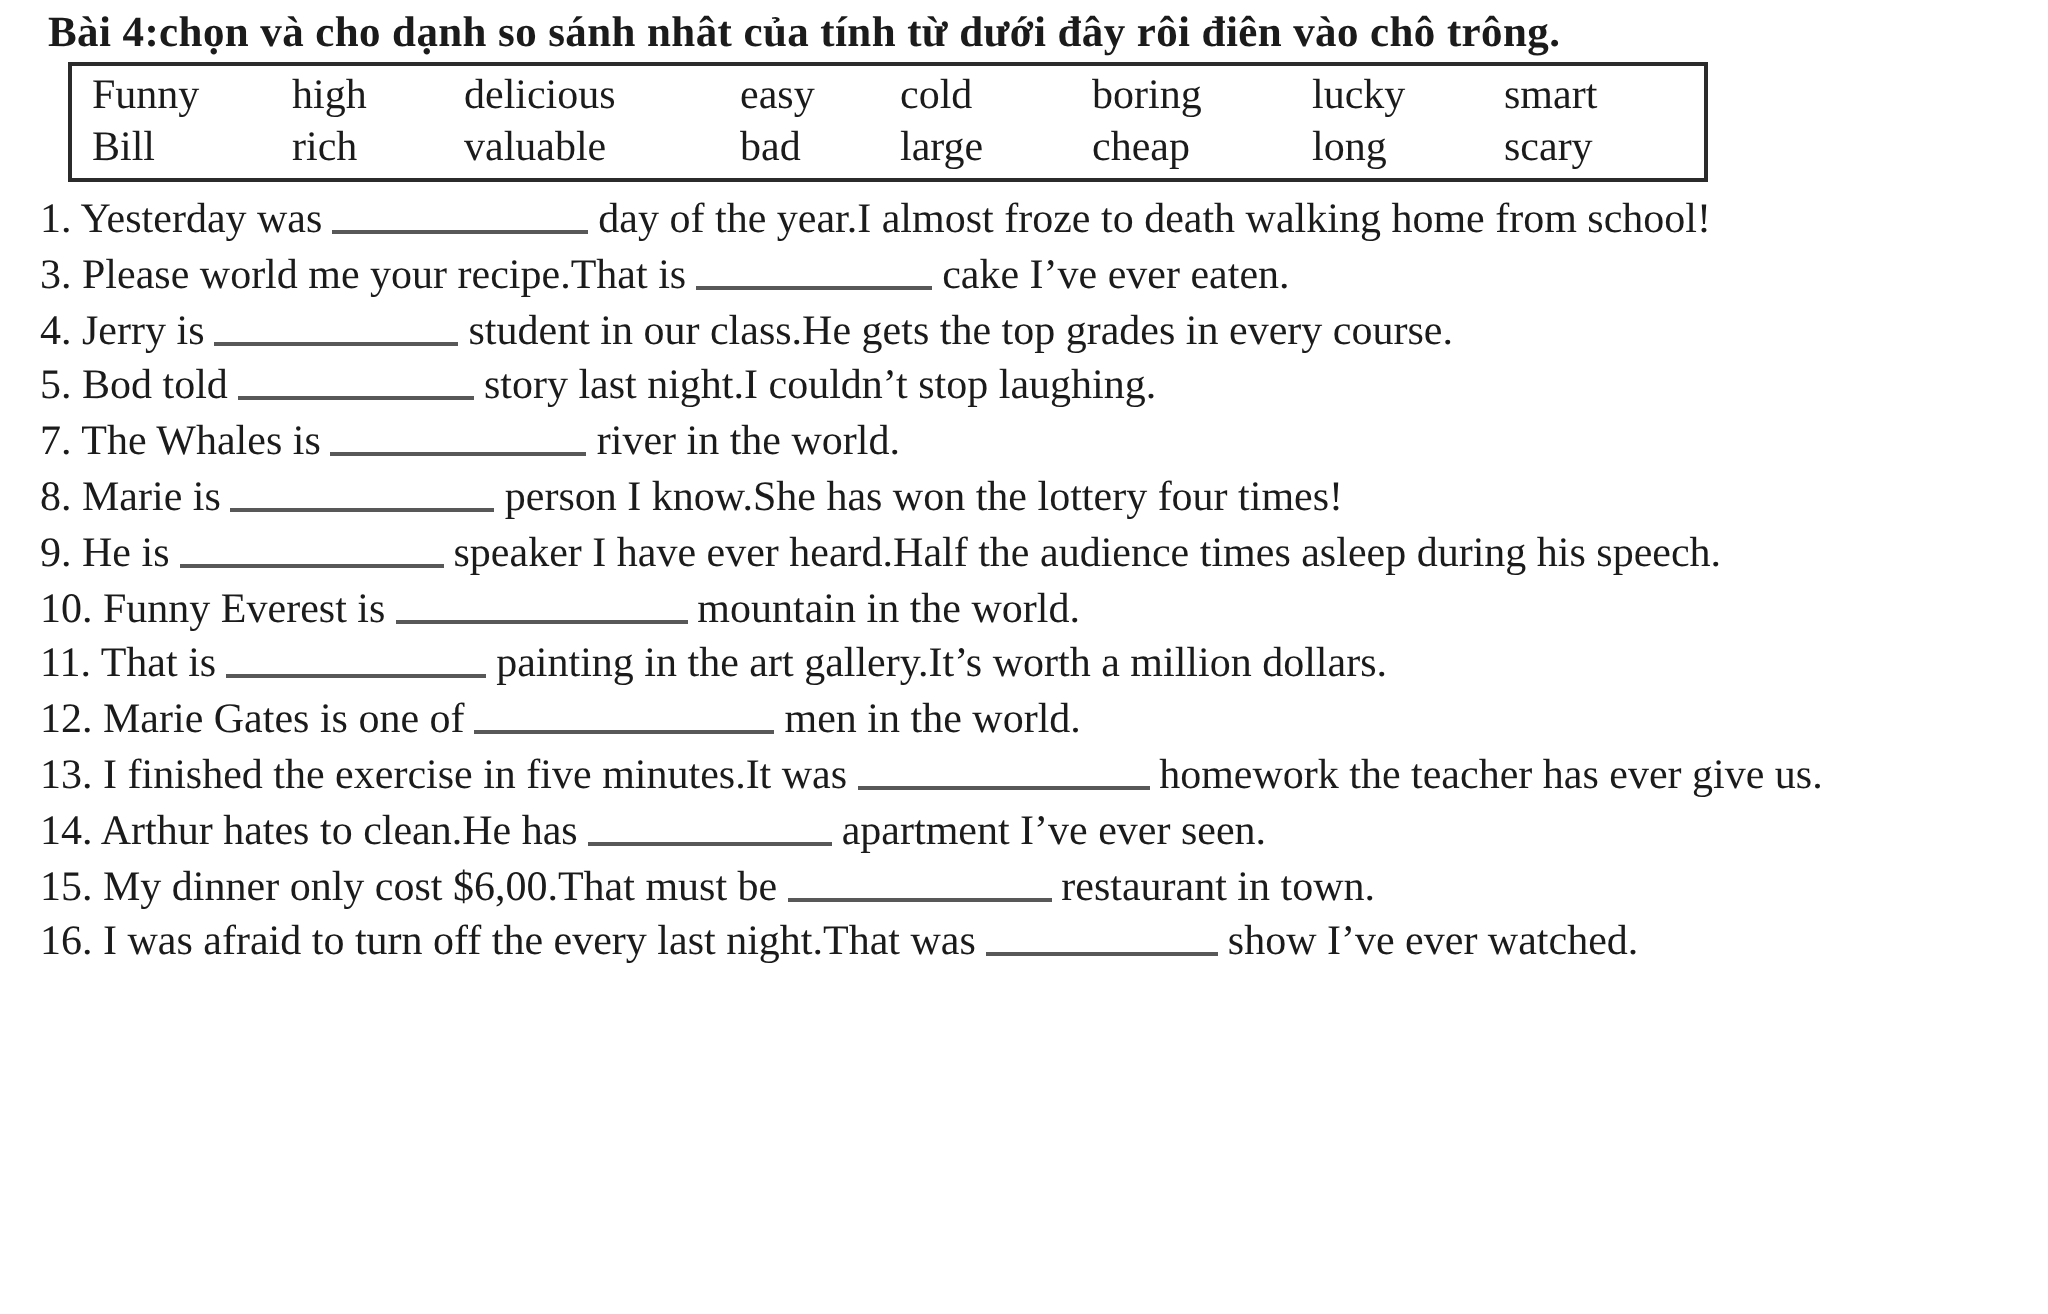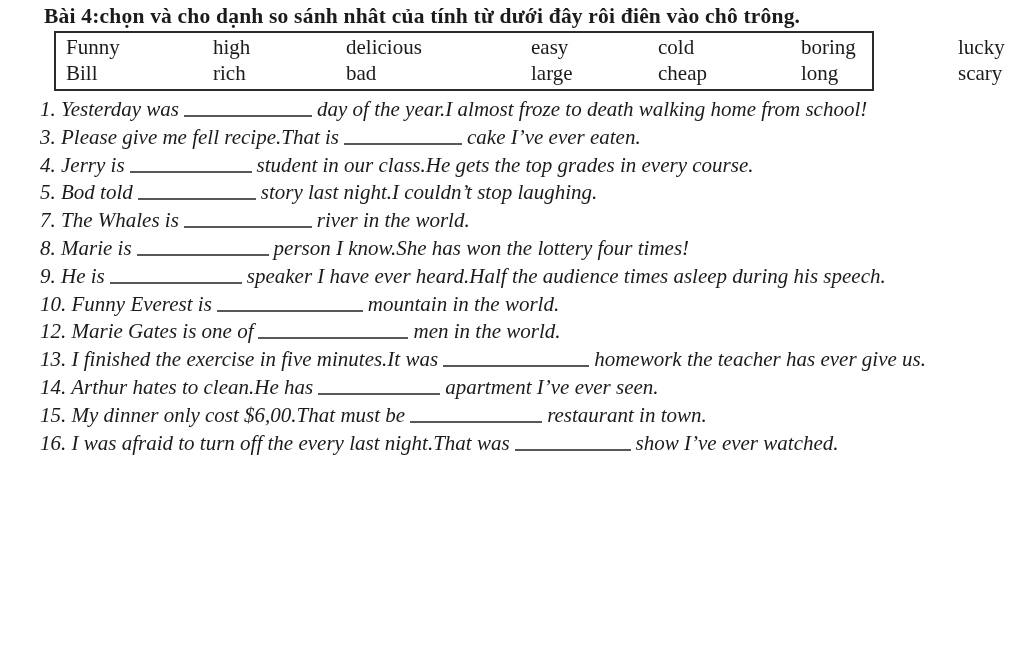--- a/index.html
+++ b/index.html
@@ -10,48 +10,45 @@
   body {
     width: 1024px;
     height: 657px;
     overflow: hidden;
     font-family: "Liberation Serif", "DejaVu Serif", serif;
     color: #1b1b1b;
   }
   .page {
     padding: 3px 0 0 20px;
     width: 916px;
-    margin-left: 20px;
   }
   .title {
     font-weight: bold;
     font-size: 21.5px;
     line-height: 26px;
     margin: 0 0 2px 4px;
     letter-spacing: 0.2px;
     white-space: nowrap;
   }
   .word-box {
     border: 2px solid #2b2b2b;
     width: 806px;
     margin-left: 14px;
     padding: 1px 0 3px 10px;
     font-size: 21px;
   }
   .word-row {
     display: grid;
     grid-template-columns: 100px 86px 138px 80px 96px 110px 96px 1fr;
     line-height: 26px;
-    gap: 47px;
   }
   .word-row span { text-align: left; }
   .items {
     margin-top: 5px;
     font-size: 21px;
-    font-style: italic;
   }
   .item {
     margin: 0;
     line-height: 27.8px;
   }
   .blank {
     display: inline-block;
     border-bottom: 2px solid #585858;
     height: 0.85em;
     margin: 0 5px -1px 5px;
@@ -72,47 +69,49 @@
       <span>delicious</span>
       <span>easy</span>
       <span>cold</span>
       <span>boring</span>
       <span>lucky</span>
       <span>smart</span>
     </div>
     <div class="word-row">
       <span>Bill</span>
       <span>rich</span>
+      <span>valuable</span>
       <span>bad</span>
       <span>large</span>
       <span>cheap</span>
       <span>long</span>
       <span>scary</span>
     </div>
   </div>
 
   <div class="items">
     <p class="item"><span>1.</span> <span>Yesterday was</span><span class="blank" style="width:128px"></span><span>day of the year.I almost froze to death walking home from school!</span></p>
 
 
-    <p class="item"><span>3.</span> <span>Please give me fell recipe.That is</span><span class="blank" style="width:118px"></span><span>cake I’ve ever eaten.</span></p>
+    <p class="item"><span>3.</span> <span>Please world me your recipe.That is</span><span class="blank" style="width:118px"></span><span>cake I’ve ever eaten.</span></p>
 
     <p class="item"><span>4.</span> <span>Jerry is</span><span class="blank" style="width:122px"></span><span>student in our class.He gets the top grades in every course.</span></p>
 
     <p class="item"><span>5.</span> <span>Bod told</span><span class="blank" style="width:118px"></span><span>story last night.I couldn’t stop laughing.</span></p>
 
 
     <p class="item"><span>7.</span> <span>The Whales is</span><span class="blank" style="width:128px"></span><span>river in the world.</span></p>
 
     <p class="item"><span>8.</span> <span>Marie is</span><span class="blank" style="width:132px"></span><span>person I know.She has won the lottery four times!</span></p>
 
     <p class="item"><span>9.</span> <span>He is</span><span class="blank" style="width:132px"></span><span>speaker I have ever heard.Half the audience times asleep during his speech.</span></p>
 
     <p class="item"><span>10.</span> <span>Funny Everest is</span><span class="blank" style="width:146px"></span><span>mountain in the world.</span></p>
 
+    <p class="item"><span>11.</span> <span>That is</span><span class="blank" style="width:130px"></span><span>painting in the art gallery.It’s worth a million dollars.</span></p>
 
     <p class="item"><span>12.</span> <span>Marie Gates is one of</span><span class="blank" style="width:150px"></span><span>men in the world.</span></p>
 
     <p class="item"><span>13.</span> <span>I finished the exercise in five minutes.It was</span><span class="blank" style="width:146px"></span><span>homework the teacher has ever give us.</span></p>
 
     <p class="item"><span>14.</span> <span>Arthur hates to clean.He has</span><span class="blank" style="width:122px"></span><span>apartment I’ve ever seen.</span></p>
 
     <p class="item"><span>15.</span> <span>My dinner only cost $6,00.That must be</span><span class="blank" style="width:132px"></span><span>restaurant in town.</span></p>
 
     <p class="item"><span>16.</span> <span>I was afraid to turn off the every last night.That was</span><span class="blank" style="width:116px"></span><span>show I’ve ever watched.</span></p>

